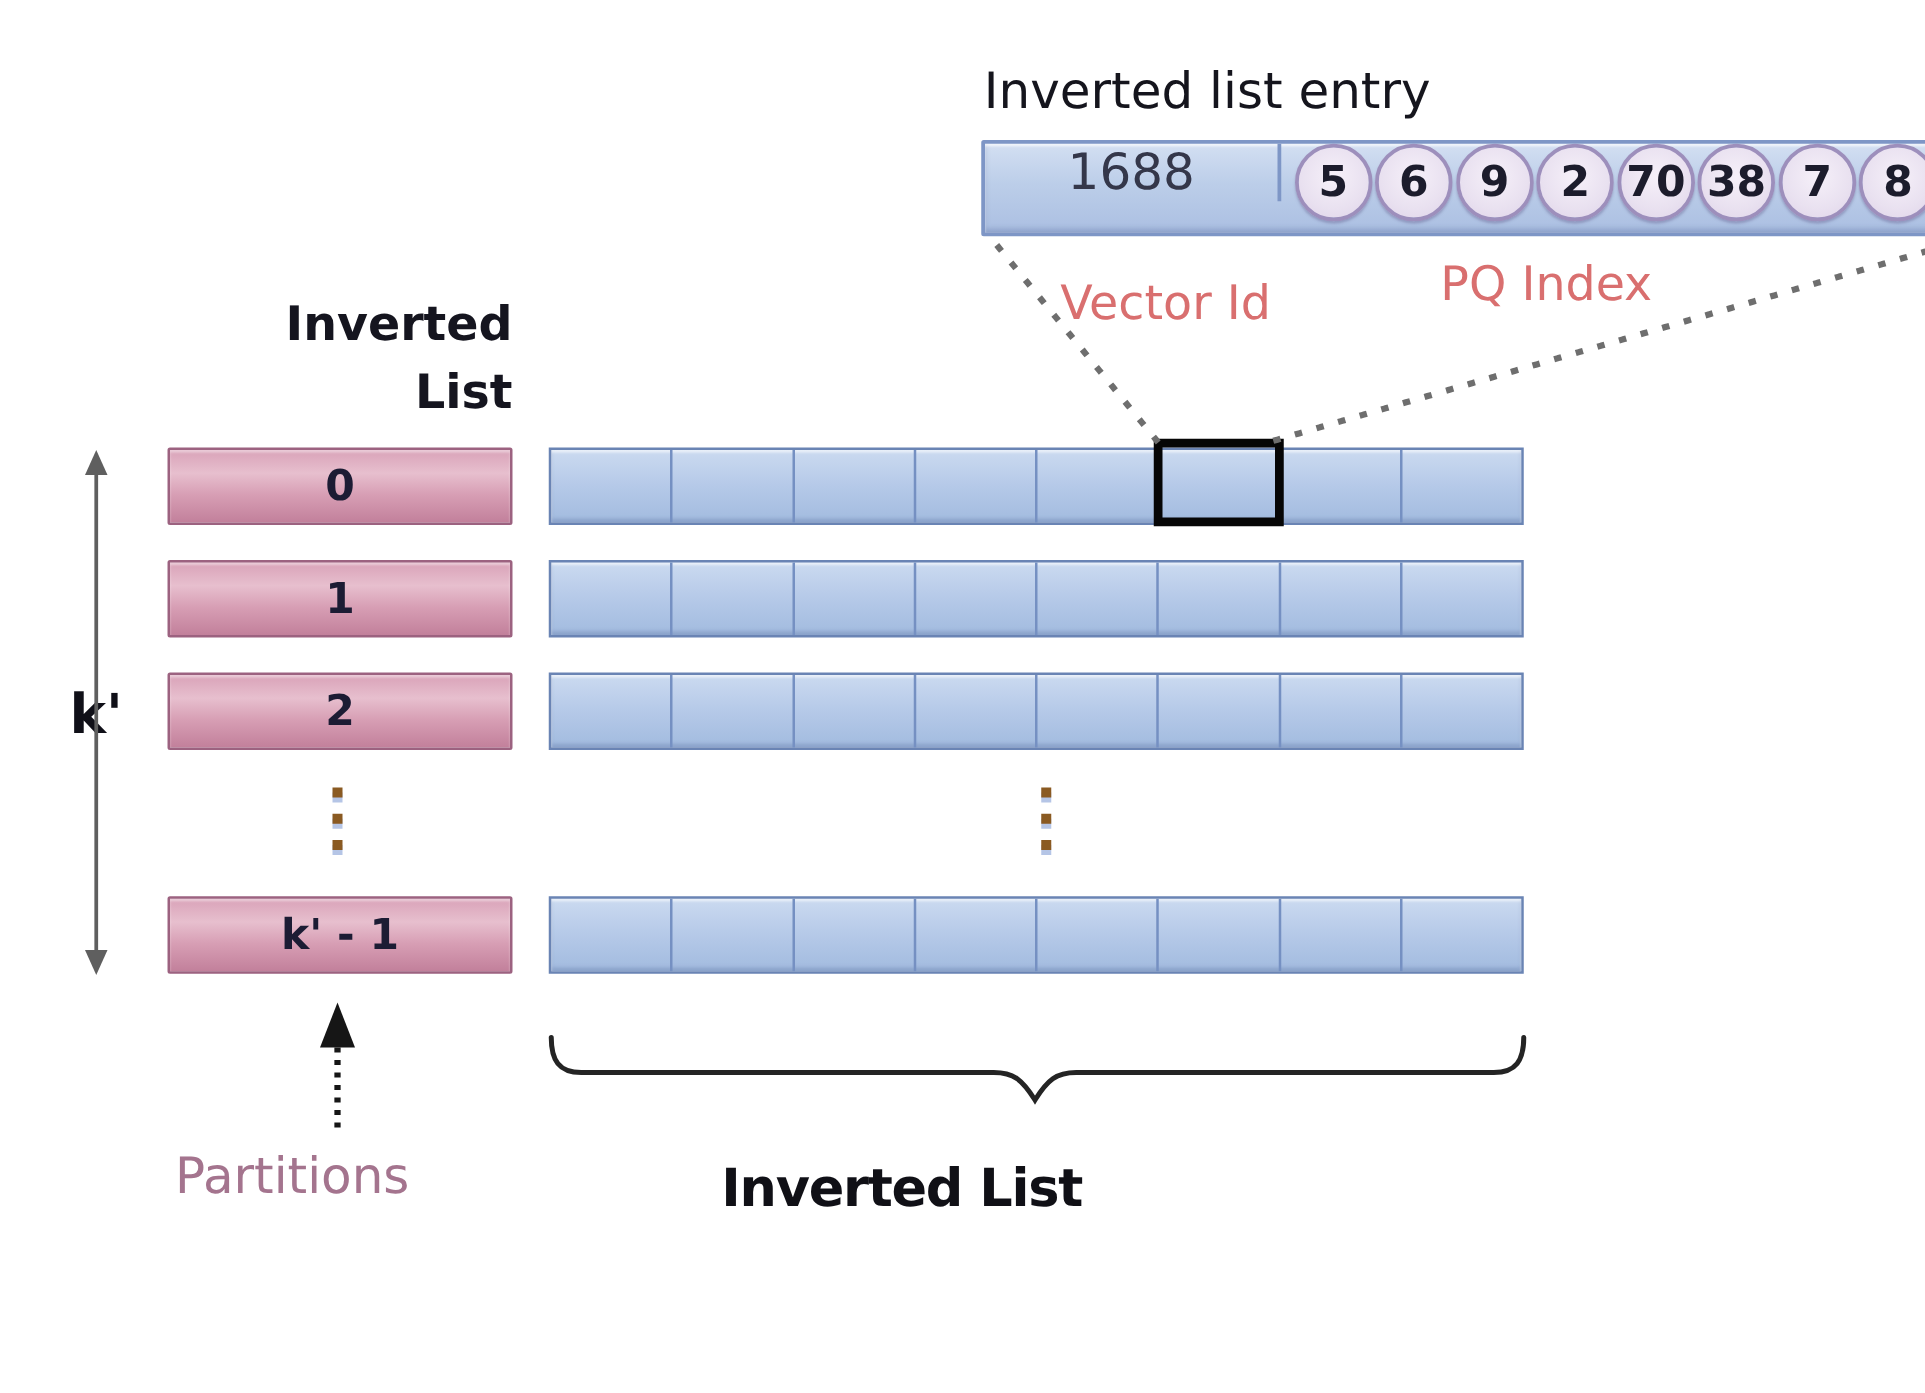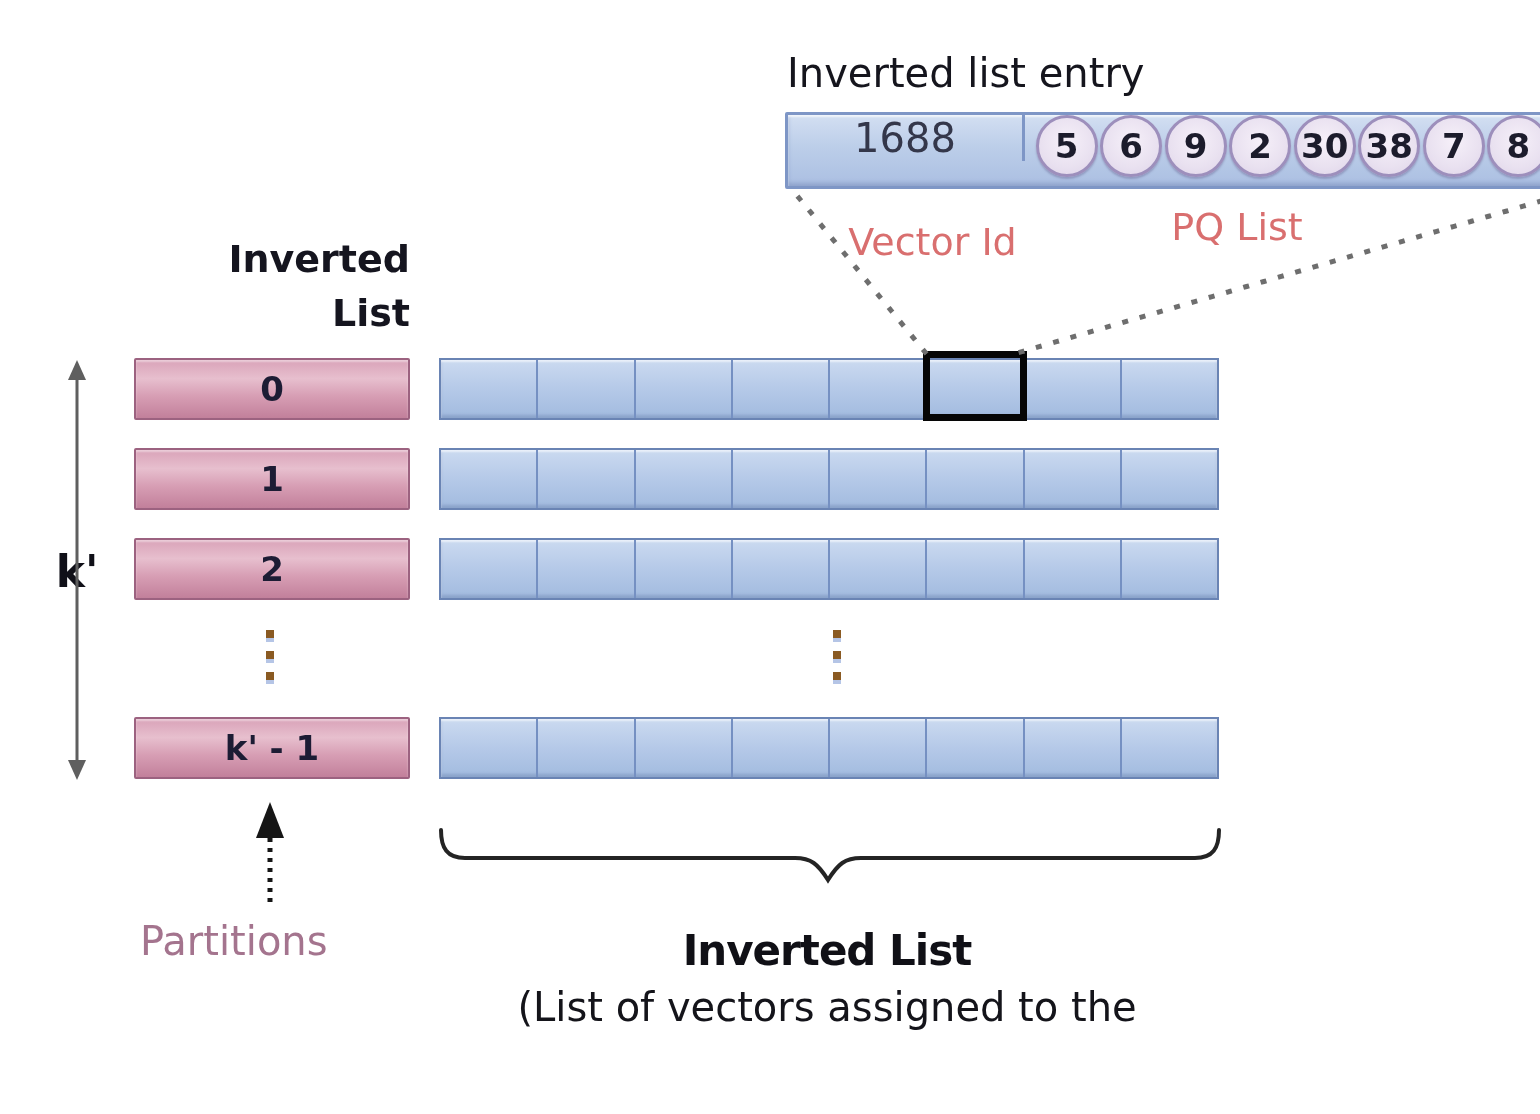--- a/index.html
+++ b/index.html
@@ -59,50 +59,50 @@
     left:886px;top:351px;width:104px;height:70px;box-sizing:border-box;
     border:7px solid #060606;background:transparent;
   }
 
   
   .vdots{width:8px;}
   .vdots span{display:block;width:8px;height:8px;margin:0 0 13px 0;background:#8a5a22;box-shadow:0 4px 0 rgba(120,150,210,.55);}
 
   
   .partitions-label{left:103px;top:918px;width:260px;text-align:left;font-size:40px;color:#a4748e;}
-  .list-title{left:540px;top:926px;width:500px;text-align:center;font-size:42px;font-weight:bold;letter-spacing:-1px;color:#101016;}
+  .list-title{left:540px;top:926px;width:500px;text-align:left;font-size:42px;font-weight:bold;letter-spacing:-1px;color:#101016;}
   .list-caption{left:370px;width:840px;text-align:center;font-size:40px;color:#14141a;}
   .cap1{top:984px;}
   .cap2{top:1035px;}
 
   .svg-layer{left:0;top:0;width:1540px;height:1114px;pointer-events:none;}
 </style>
 </head>
 <body>
 
 <div class="canvas">
 
   <div class="abs entry-title">Inverted list entry</div>
 
   <div class="abs entry-box">
     <div class="entry-vectorid">1688</div>
     <div class="entry-pq">
       <div class="pq-circle">5</div>
       <div class="pq-circle">6</div>
       <div class="pq-circle">9</div>
       <div class="pq-circle">2</div>
-      <div class="pq-circle">30</div>
+      <div class="pq-circle">70</div>
       <div class="pq-circle">38</div>
       <div class="pq-circle">7</div>
       <div class="pq-circle">8</div>
     </div>
   </div>
 
   <div class="abs lbl-coral lbl-vectorid">Vector Id</div>
-  <div class="abs lbl-coral lbl-pqcode">PQ List</div>
+  <div class="abs lbl-coral lbl-pqcode">PQ Index</div>
 
   <div class="abs index-title">
     <div>Inverted</div>
     <div>List</div>
   </div>
 
   <div class="abs k-label">k'</div>
 
   <div class="abs pink-box" style="top:358px;">0</div>
   <div class="abs pink-box" style="top:448px;">1</div>
@@ -158,21 +158,20 @@
       <span></span>
   </div>
   <div class="abs vdots" style="left:796px;top:630px;">
     <span></span>
       <span></span>
       <span></span>
   </div>
 
   <div class="abs partitions-label">Partitions</div>
   <div class="abs list-title">Inverted List</div>
-  <div class="abs list-caption cap1">(List of vectors assigned to the</div>
 
   <svg class="abs svg-layer" viewBox="0 0 1540 1114" xmlns="http://www.w3.org/2000/svg">
 
     <g stroke="#6e6e6e" stroke-width="5" stroke-linecap="square" stroke-dasharray="1 17" fill="none">
       <line x1="762" y1="198" x2="888" y2="352"></line>
       <line x1="984" y1="352" x2="1518" y2="197"></line>
     </g>
 
     <g stroke="#5f5f5f" fill="#5f5f5f">
       <line x1="40" y1="376" x2="40" y2="764" stroke-width="3"></line>

